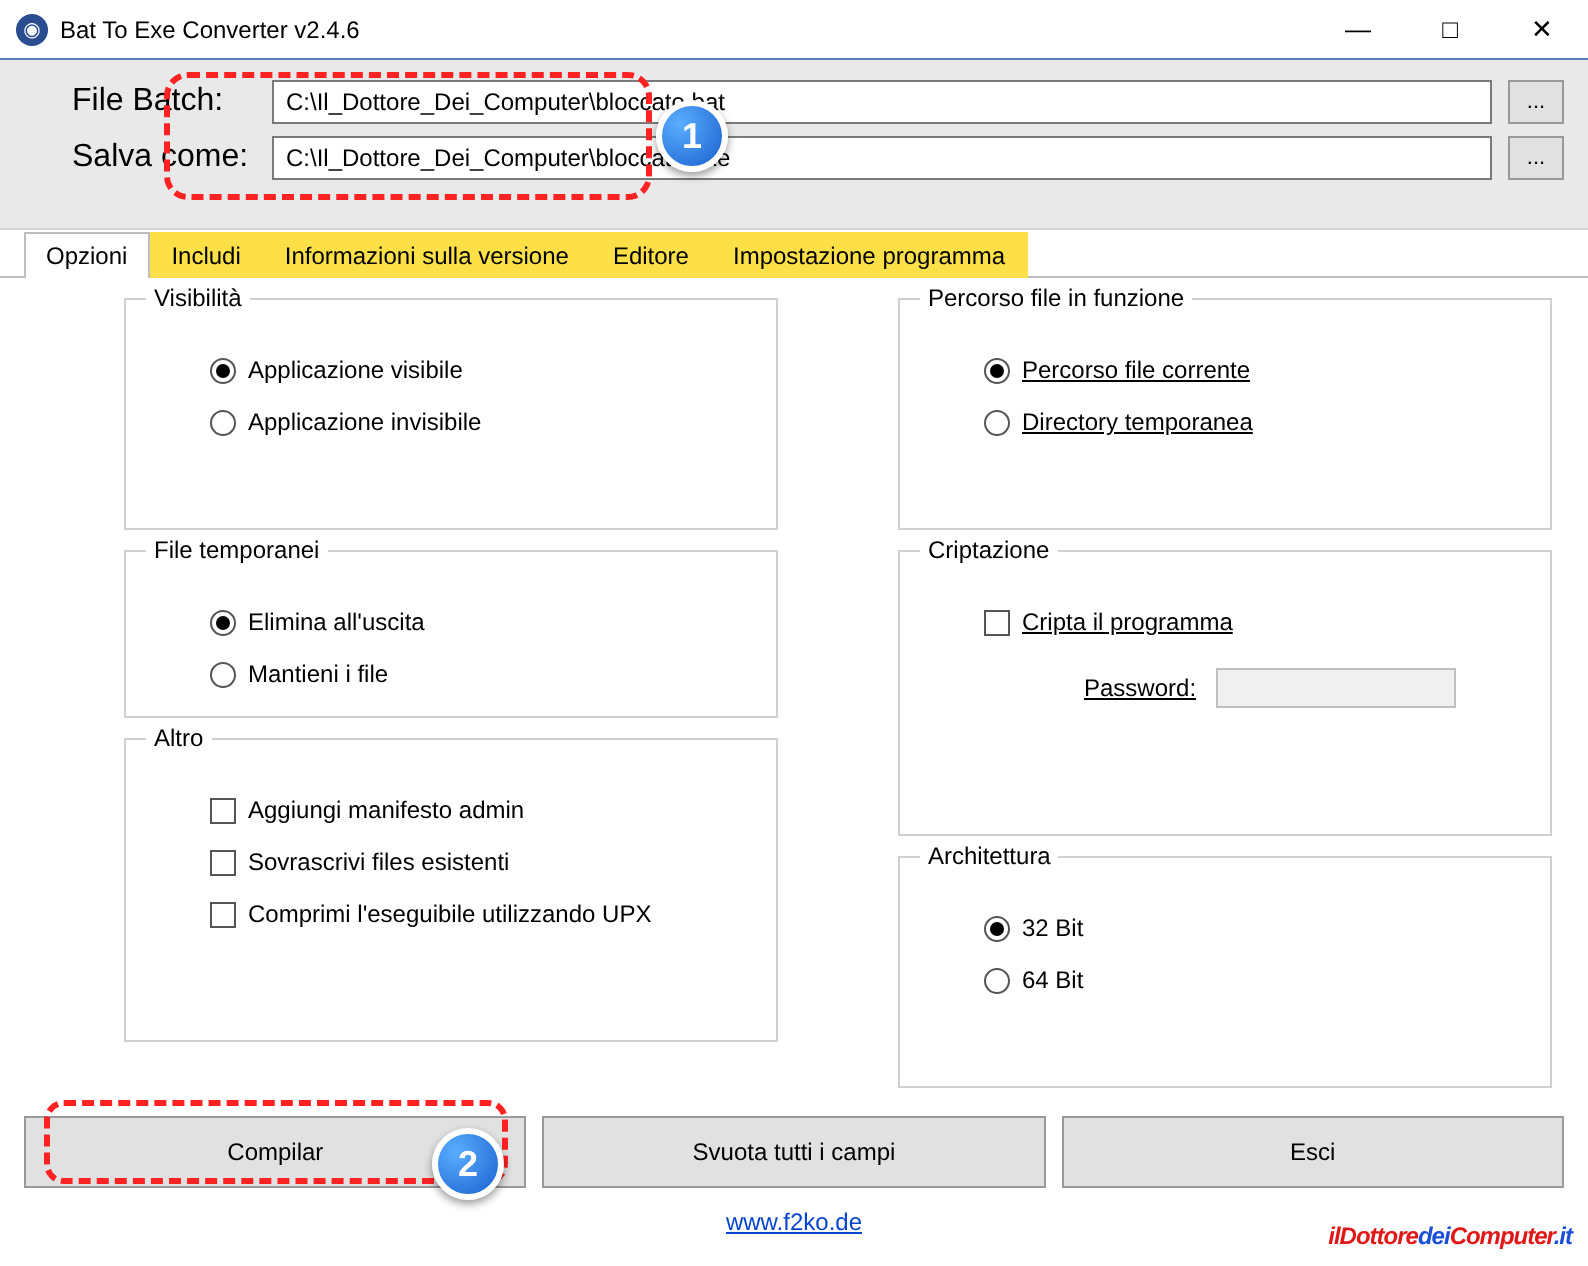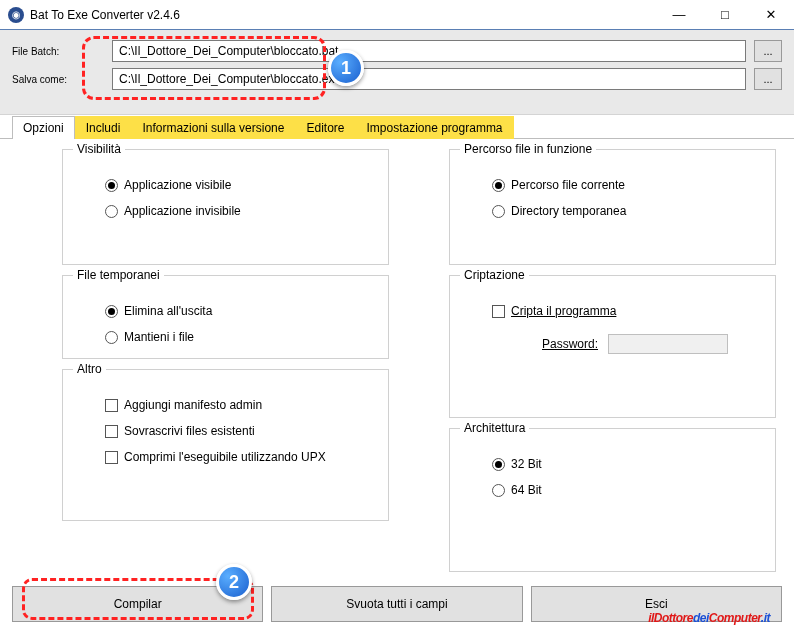--- a/index.html
+++ b/index.html
@@ -6,21 +6,21 @@
 body { background: #fff; width: 794px; height: 633px; position: relative; overflow: hidden; }
 
 .titlebar { height: 30px; background: #fff; border-bottom: 1px solid #5a7fb4; display: flex; align-items: center; padding: 0 0 0 8px; }
 .titlebar .app-icon { width: 16px; height: 16px; background: #2a4d8f; border-radius: 50%; display: inline-flex; align-items: center; justify-content: center; color: #fff; font-size: 10px; }
 .titlebar .title { margin-left: 6px; flex: 1; font-size: 12px; }
 .titlebar .win-btn { width: 46px; height: 30px; display: flex; align-items: center; justify-content: center; font-size: 13px; }
 .titlebar .win-btn.close { width: 46px; }
 
 .top-panel { background: #e9e9e9; padding: 10px 12px 18px 12px; border-bottom: 1px solid #d4d4d4; position: relative; }
 .field-row { display: flex; align-items: center; margin-bottom: 6px; gap: 8px; }
-.field-row label { width: 92px; font-size: 10px; }
+.field-row label { width: 92px; font-size: 16px; margin-left: 24px; }
 .field-row input[type=text] { flex: 1; height: 22px; border: 1px solid #7a7a7a; background: #fff; padding: 0 6px; font-size: 12px; }
 .field-row .browse-btn { width: 28px; height: 22px; border: 1px solid #999; background: #e1e1e1; text-align: center; line-height: 20px; font-size: 11px; }
 
 .highlight1 { position: absolute; left: 82px; top: 36px; width: 244px; height: 64px; border: 3px dashed #ff2222; border-radius: 12px; pointer-events: none; }
 .badge { position: absolute; width: 36px; height: 36px; background: radial-gradient(circle at 30% 30%, #5aaeff, #1a5fce); border: 3px solid #fff; border-radius: 50%; box-shadow: 0 2px 4px rgba(0,0,0,0.4); display: flex; align-items: center; justify-content: center; color: #fff; font-weight: bold; font-size: 18px; }
 .badge1 { left: 328px; top: 50px; }
 
 .tabs-row { display: flex; padding: 0 12px; border-bottom: 1px solid #bdbdbd; background: #fff; }
 .tab { padding: 4px 10px; border: 1px solid transparent; border-bottom: none; font-size: 12px; background: #fde047; position: relative; top: 1px; }
 .tab.active { border-color: #bdbdbd; background: #fff; }
@@ -33,32 +33,32 @@
 .opt { display: flex; align-items: center; gap: 6px; font-size: 12px; }
 .radio { width: 13px; height: 13px; border: 1px solid #555; border-radius: 50%; display: inline-flex; align-items: center; justify-content: center; }
 .radio.checked::after { content: ""; width: 7px; height: 7px; background: #000; border-radius: 50%; }
 .check { width: 13px; height: 13px; border: 1px solid #555; display: inline-flex; align-items: center; justify-content: center; }
 .pwd-row { display: flex; align-items: center; gap: 10px; margin-left: 50px; margin-top: 4px; }
 .pwd-row input { width: 120px; height: 20px; border: 1px solid #bfbfbf; background: #f0f0f0; }
 
 .g-vis { height: 116px; }
 .g-temp { height: 84px; }
 .g-altro { height: 152px; }
-.g-perc { height: 116px; }
+.g-perc { height: 116px; text-decoration: underline; }
 .g-crypt { height: 143px; text-decoration: underline; }
-.g-arch { height: 144px; }
+.g-arch { height: 116px; }
 
 .bottom-row { padding: 6px 12px 0 12px; display: flex; gap: 8px; position: relative; }
 .big-btn { flex: 1; height: 36px; border: 1px solid #999; background: #e1e1e1; font-size: 12px; display: flex; align-items: center; justify-content: center; }
 .highlight2 { position: absolute; left: 22px; top: -2px; width: 232px; height: 42px; border: 3px dashed #ff2222; border-radius: 10px; pointer-events: none; }
 .badge2 { left: 216px; top: 564px; }
 
 .footer-link { text-align: center; margin-top: 10px; font-size: 12px; color: #0645cc; text-decoration: underline; }
 
-.watermark { position: absolute; right: 24px; bottom: 6px; font-size: 18px; font-weight: bold; font-style: italic; letter-spacing: -0.5px; }
+.watermark { position: absolute; right: 8px; bottom: 6px; font-size: 18px; font-weight: bold; font-style: italic; letter-spacing: -0.5px; }
 .watermark .a { color: #e01818; } .watermark .b { color: #1a4fd6; } .watermark .c { color: #e01818; } .watermark .d { color: #1a4fd6; }
 </style>
 </head>
 <body>
 
 <div class="titlebar">
   <span class="app-icon">◉</span>
   <span class="title">Bat To Exe Converter v2.4.6</span>
   <div class="win-btn">—</div>
   <div class="win-btn">□</div>

